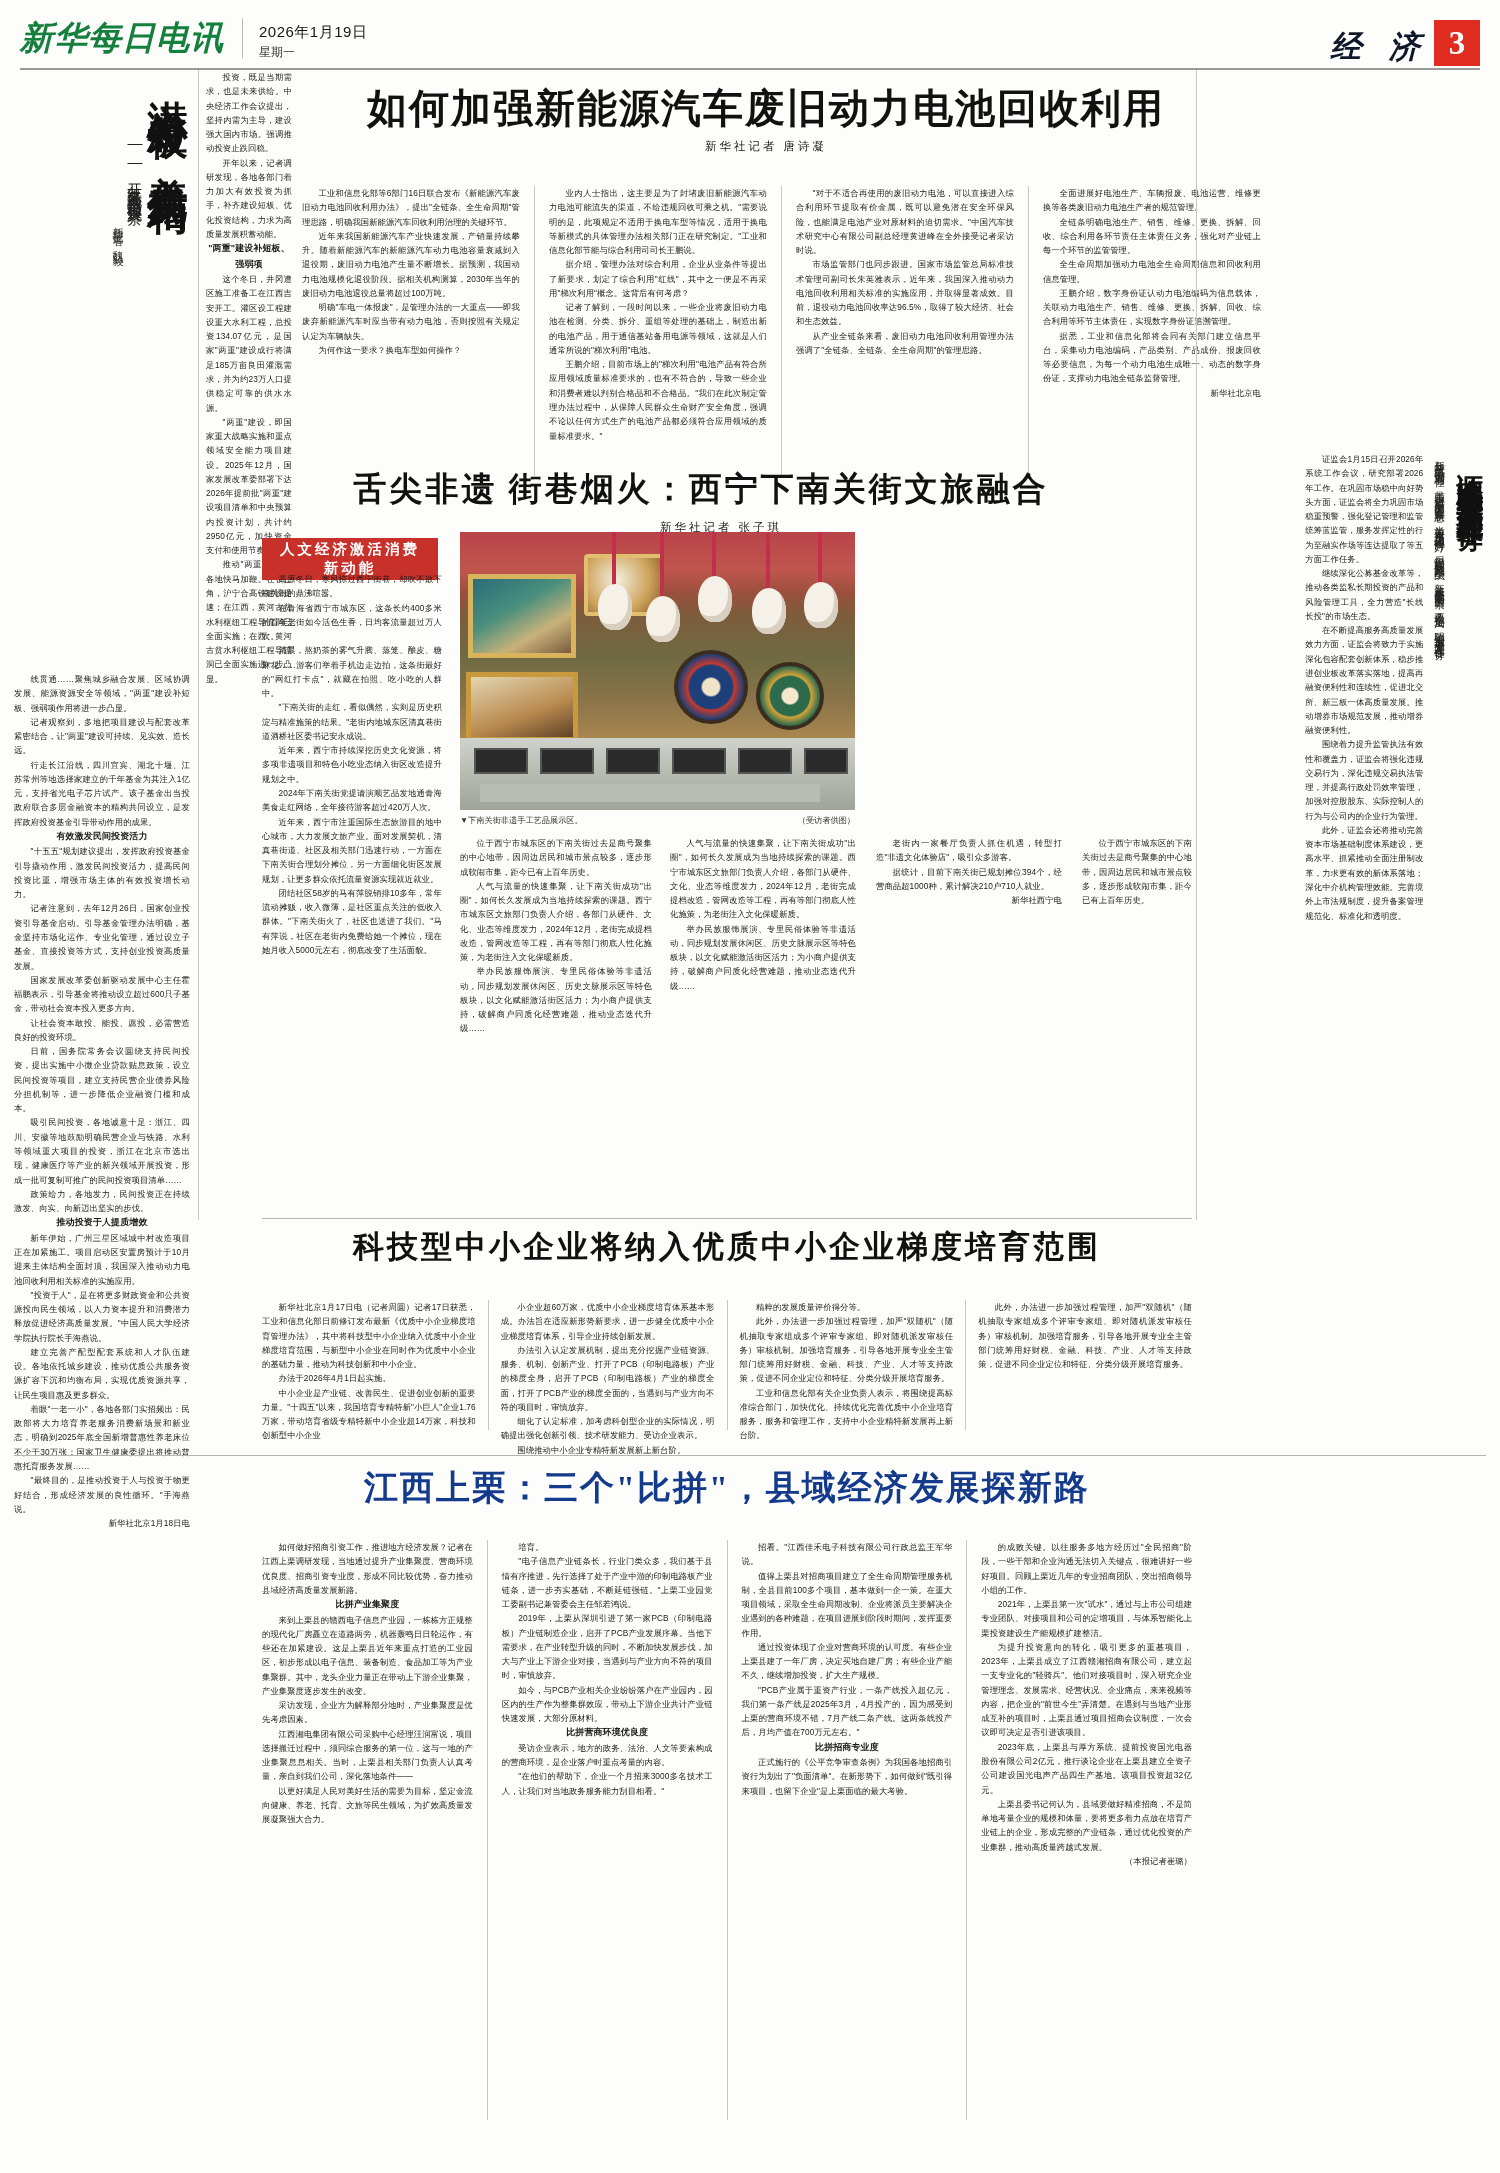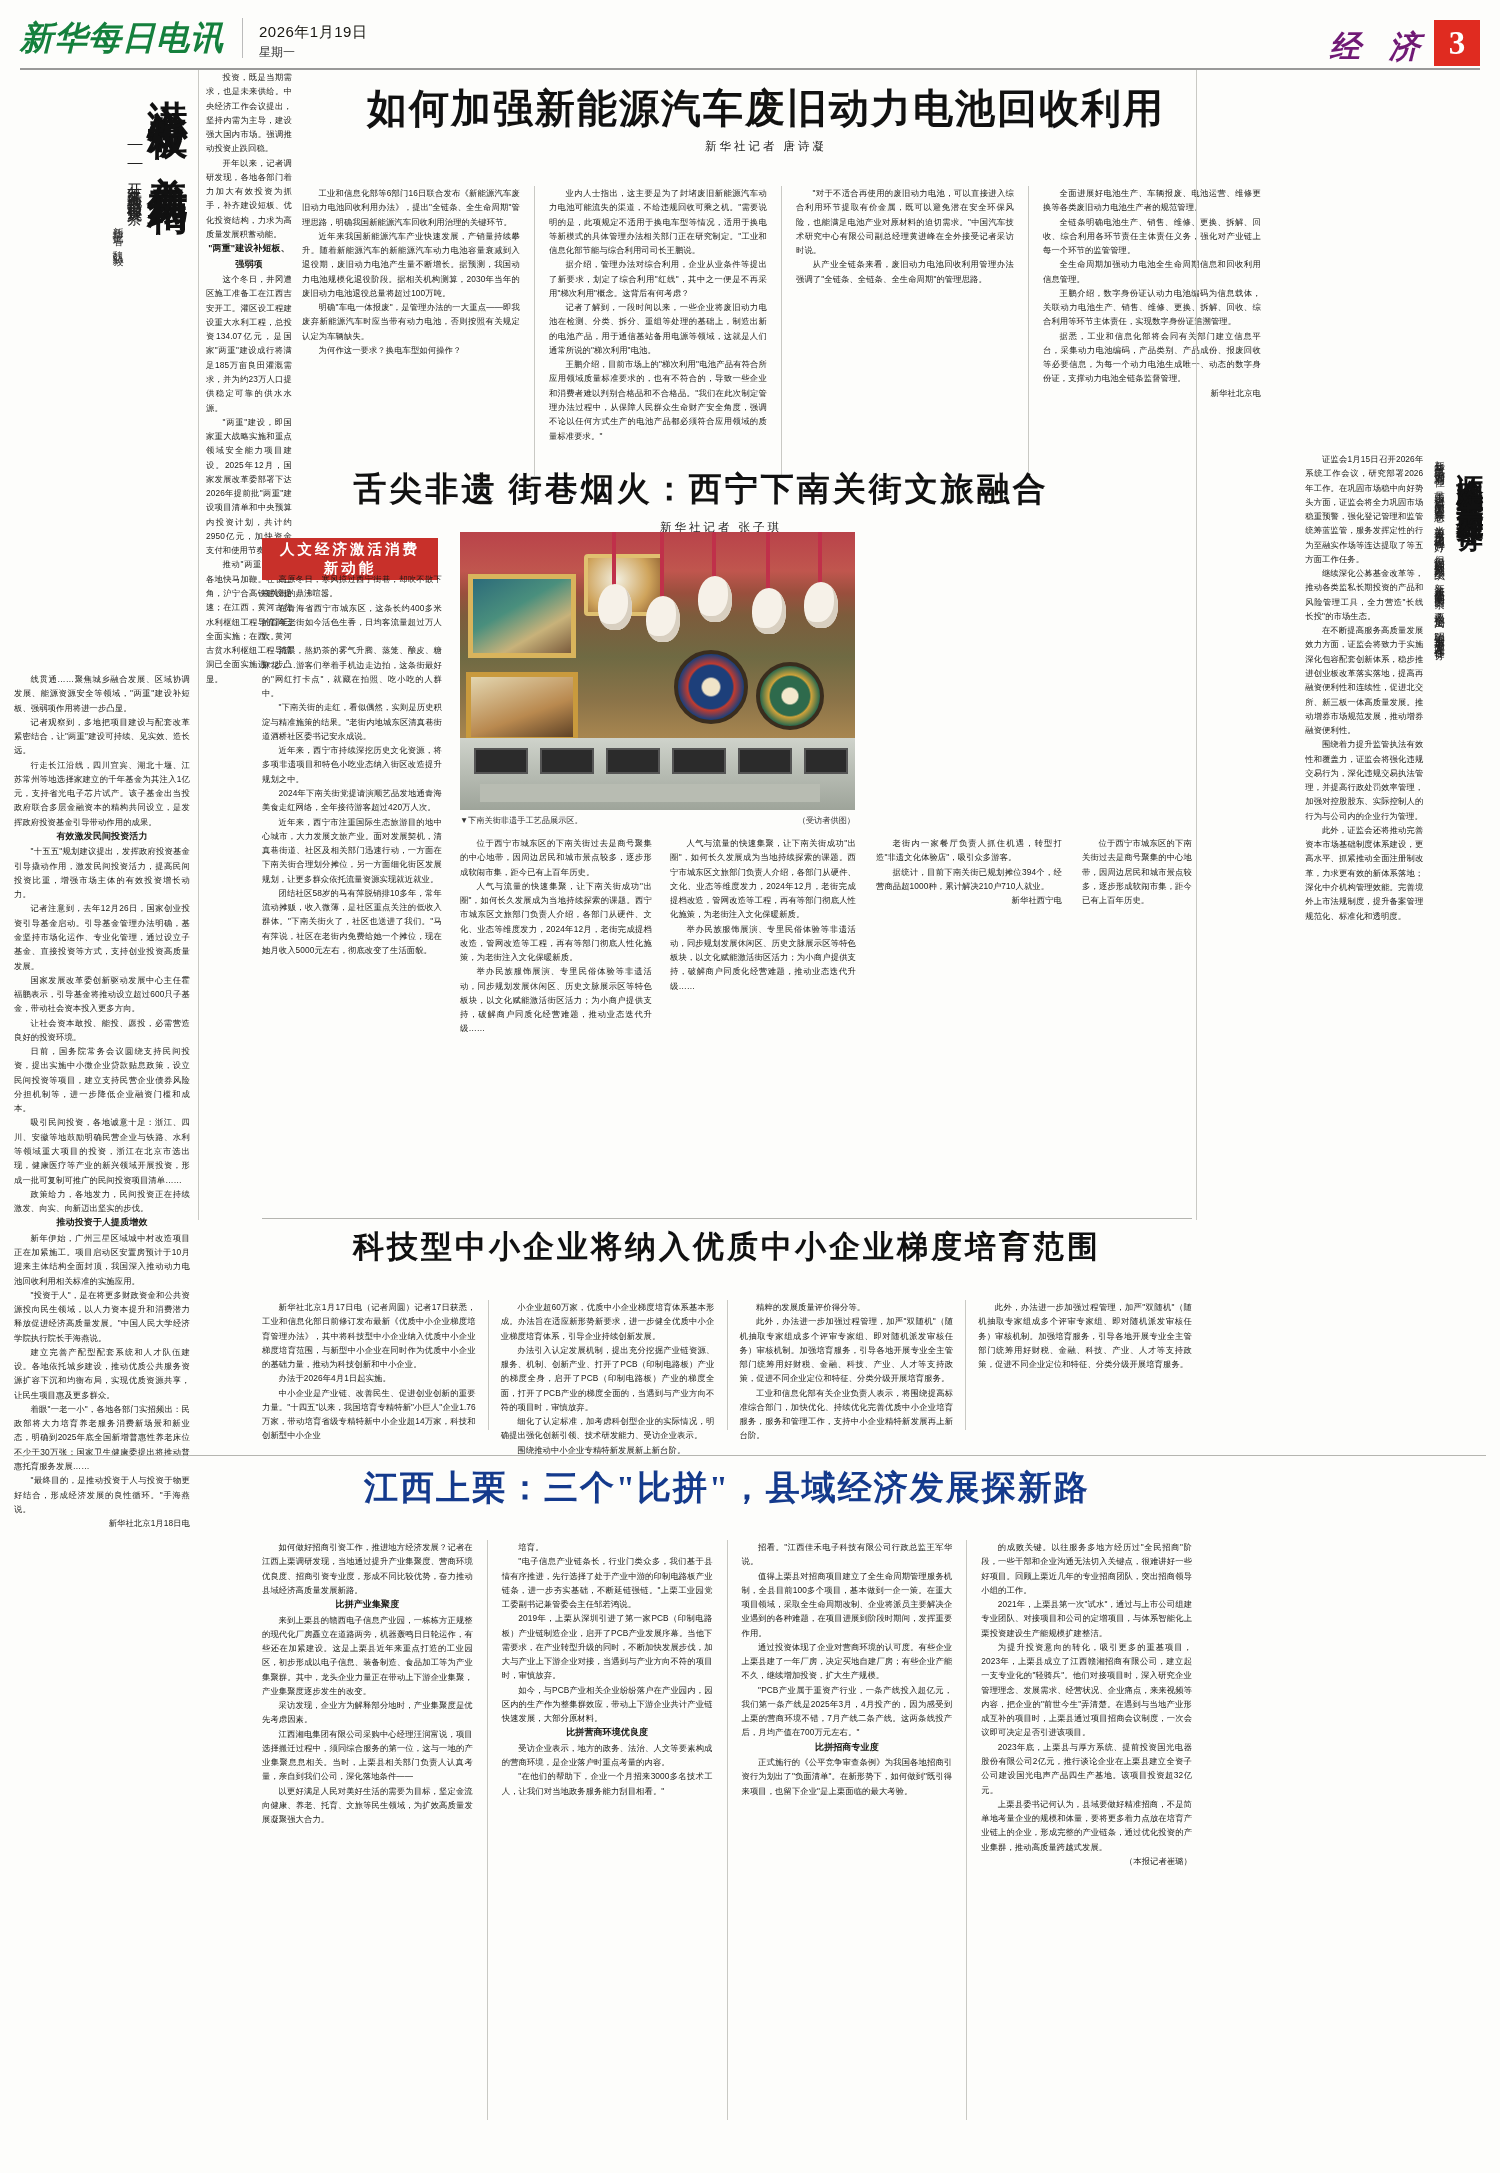--- a/index.html
+++ b/index.html
@@ -20,22 +20,22 @@
     font-family:"Liberation Serif","DejaVu Serif",serif;
     font-weight:bold; font-size:33px; color:#15803d; letter-spacing:1px;
     font-style:italic; line-height:1; padding-top:8px;
   }
   .md-sep { width:1px; background:#bbb; height:40px; margin:4px 16px 0 18px; }
   .md-date { padding-top:6px; line-height:1.55; }
   .md-date .d1 { font-size:15px; letter-spacing:.5px; }
   .md-date .d2 { font-size:12px; color:#333; }
   .md-spacer { flex:1; }
   .section-name {
-    font-family:Liberation Sans, sans-serif;
-    color:#701a75; font-weight:bold; font-size:31px; letter-spacing:10px;
+    font-family:Liberation Serif, serif;
+    color:#0f172a; font-weight:bold; font-size:31px; letter-spacing:10px;
     padding-top:12px; font-style:italic;
   }
   .page-num {
     background:#e02b20; color:#fff; width:46px; height:46px;
     font-family:"Liberation Serif","DejaVu Serif",serif;
     font-weight:bold; font-size:33px; display:flex; align-items:center;
     justify-content:center; margin-top:6px; margin-left:4px;
   }
   .rule-top { height:2px; background:#999; margin:6px 6px 0 6px; }
 
@@ -197,20 +197,21 @@
       <div class="col-rule" style="height:290px;"></div>
       <div class="body-col" style="width:218px;">
         <p>业内人士指出，这主要是为了封堵废旧新能源汽车动力电池可能流失的渠道，不给违规回收可乘之机。"需要说明的是，此项规定不适用于换电车型等情况，适用于换电等新模式的具体管理办法相关部门正在研究制定。"工业和信息化部节能与综合利用司司长王鹏说。</p>
         <p>据介绍，管理办法对综合利用，企业从业条件等提出了新要求，划定了综合利用"红线"，其中之一便是不再采用"梯次利用"概念。这背后有何考虑？</p>
         <p>记者了解到，一段时间以来，一些企业将废旧动力电池在检测、分类、拆分、重组等处理的基础上，制造出新的电池产品，用于通信基站备用电源等领域，这就是人们通常所说的"梯次利用"电池。</p>
         <p>王鹏介绍，目前市场上的"梯次利用"电池产品有符合所应用领域质量标准要求的，也有不符合的，导致一些企业和消费者难以判别合格品和不合格品。"我们在此次制定管理办法过程中，从保障人民群众生命财产安全角度，强调不论以任何方式生产的电池产品都必须符合应用领域的质量标准要求。"</p>
       </div>
       <div class="col-rule" style="height:290px;"></div>
       <div class="body-col" style="width:218px;">
         <p>"对于不适合再使用的废旧动力电池，可以直接进入综合利用环节提取有价金属，既可以避免潜在安全环保风险，也能满足电池产业对原材料的迫切需求。"中国汽车技术研究中心有限公司副总经理黄进峰在全外接受记者采访时说。</p>
+        <p>市场监管部门也同步跟进。国家市场监管总局标准技术管理司副司长朱英雅表示，近年来，我国深入推动动力电池回收利用相关标准的实施应用，并取得显著成效。目前，退役动力电池回收率达96.5%，取得了较大经济、社会和生态效益。</p>
         <p>从产业全链条来看，废旧动力电池回收利用管理办法强调了"全链条、全链条、全生命周期"的管理思路。</p>
       </div>
       <div class="col-rule" style="height:290px;"></div>
       <div class="body-col" style="width:218px;">
         <p>全面进展好电池生产、车辆报废、电池运营、维修更换等各类废旧动力电池生产者的规范管理。</p>
         <p>全链条明确电池生产、销售、维修、更换、拆解、回收、综合利用各环节责任主体责任义务，强化对产业链上每一个环节的监管管理。</p>
         <p>全生命周期加强动力电池全生命周期信息和回收利用信息管理。</p>
         <p>王鹏介绍，数字身份证认动力电池编码为信息载体，关联动力电池生产、销售、维修、更换、拆解、回收、综合利用等环节主体责任，实现数字身份证追溯管理。</p>
         <p>据悉，工业和信息化部将会同有关部门建立信息平台，采集动力电池编码，产品类别、产品成份、报废回收等必要信息，为每一个动力电池生成唯一、动态的数字身份证，支撑动力电池全链条监督管理。</p>
         <p class="end-line">新华社北京电</p>

